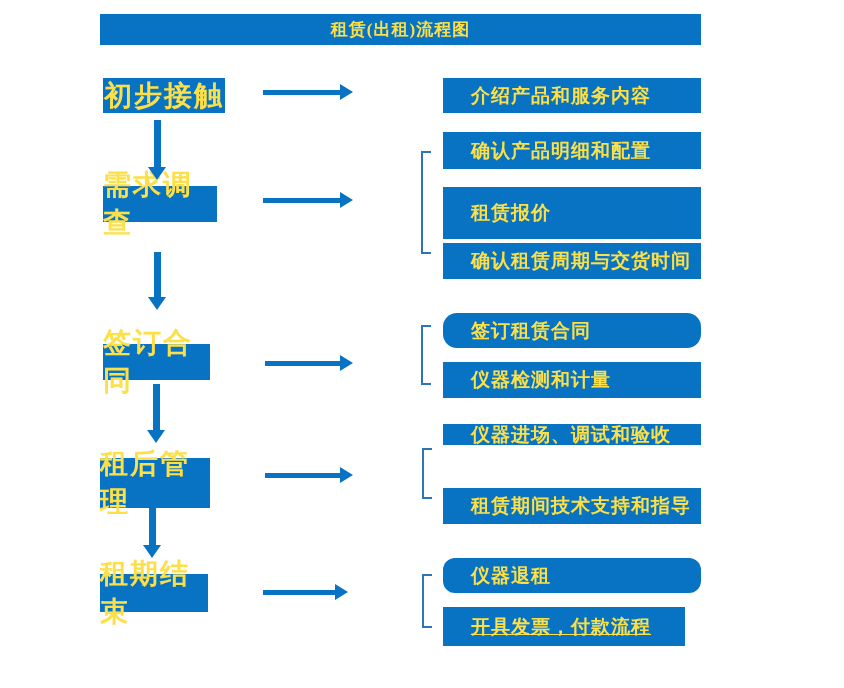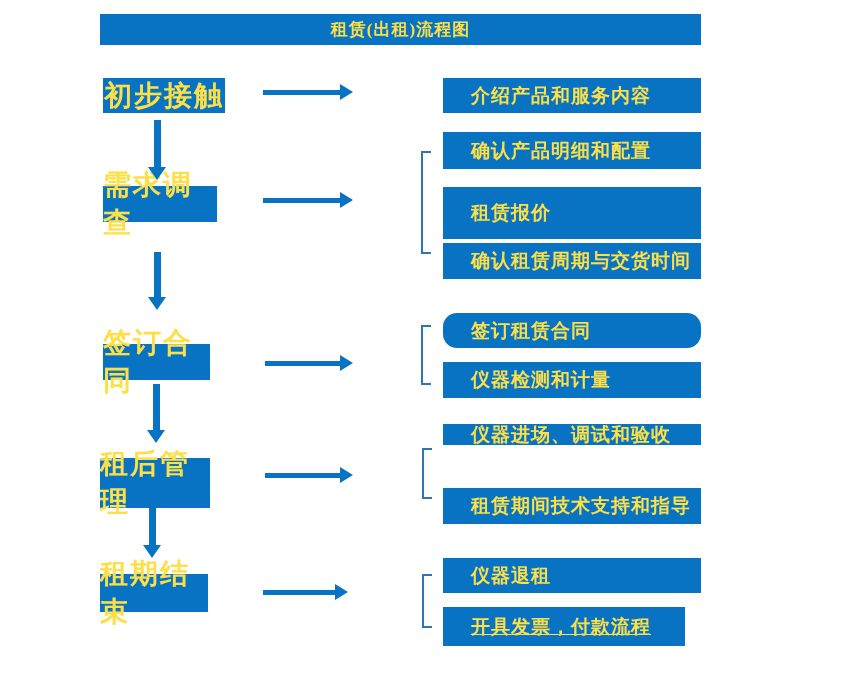--- a/index.html
+++ b/index.html
@@ -122,16 +122,16 @@
   <div class="bracket" style="left:422px;top:574px;height:54px;"></div>
 
   <div class="box detail" style="left:443px;top:78px;width:258px;height:35px;">介绍产品和服务内容</div>
   <div class="box detail" style="left:443px;top:132px;width:258px;height:37px;">确认产品明细和配置</div>
   <div class="box detail" style="left:443px;top:187px;width:258px;height:52px;">租赁报价</div>
   <div class="box detail" style="left:443px;top:243px;width:258px;height:36px;">确认租赁周期与交货时间</div>
   <div class="box detail" style="left:443px;top:313px;width:258px;height:35px;border-radius:14px;">签订租赁合同</div>
   <div class="box detail" style="left:443px;top:362px;width:258px;height:36px;">仪器检测和计量</div>
   <div class="box detail" style="left:443px;top:424px;width:258px;height:21px;">仪器进场、调试和验收</div>
   <div class="box detail" style="left:443px;top:488px;width:258px;height:36px;">租赁期间技术支持和指导</div>
-  <div class="box detail" style="left:443px;top:558px;width:258px;height:35px;">仪器退租</div>
+  <div class="box detail" style="left:443px;top:558px;width:258px;height:35px;border-radius:12px;">仪器退租</div>
   <div class="box detail" style="left:443px;top:607px;width:242px;height:39px;text-decoration:underline;">开具发票，付款流程</div>
 
 </div>
 
 </body></html>

